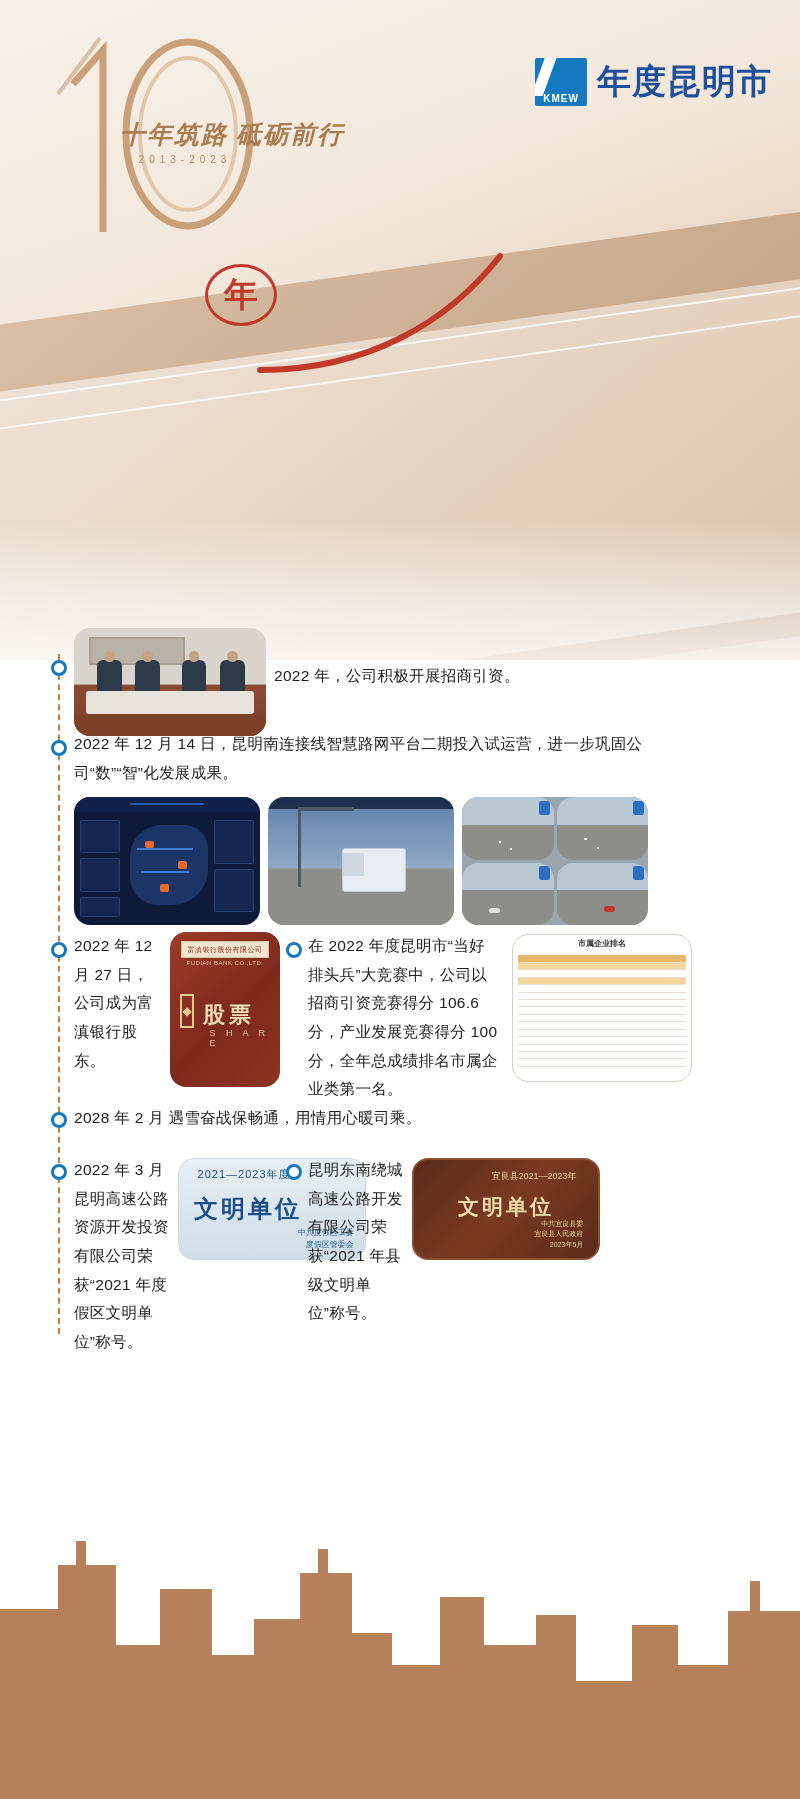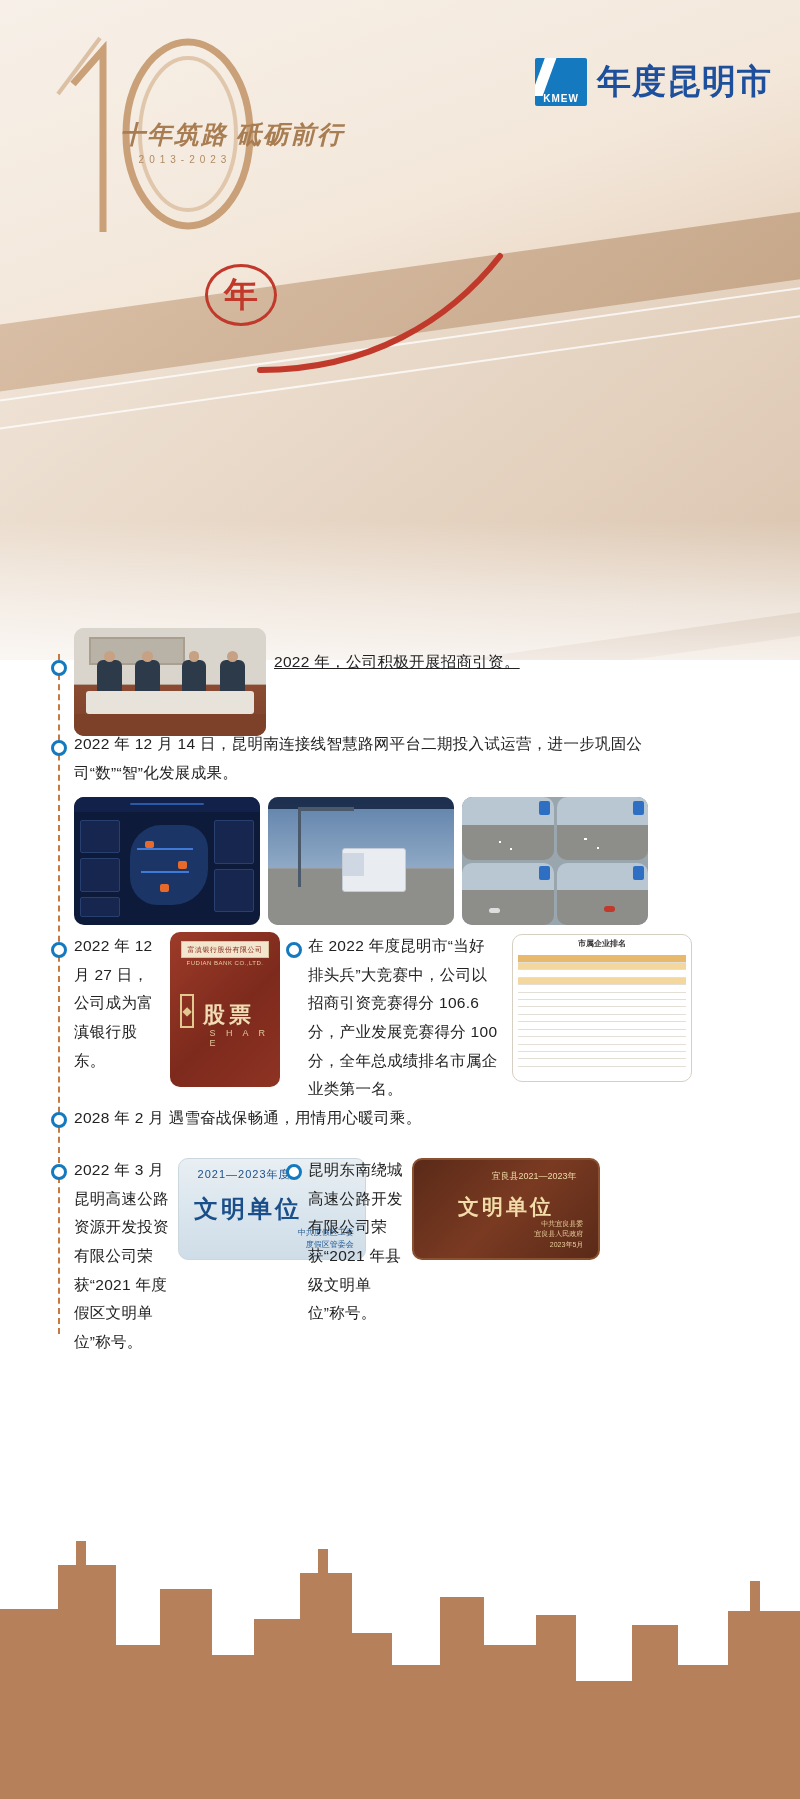--- a/index.html
+++ b/index.html
@@ -214,21 +214,21 @@
   .txt {
     font-family: "Liberation Sans", sans-serif;
     font-size: 15.5px;
     line-height: 1.85;
     color: #222222;
     letter-spacing: 0.3px;
   }
 
   .photo {
     position: relative;
-    border-radius: 10px;
+    border-radius: 16px;
     overflow: hidden;
     background: #ddd;
   }
 
   
   .ph-meeting {
     background: linear-gradient(to bottom, #d7d3cb 0%, #cfc9bf 52%, #8a4b32 53%, #7d4029 100%);
   }
   .ph-meeting .wall { position:absolute; left:0; top:0; width:100%; height:52%; background:#d9d5cd; }
   .ph-meeting .board { position:absolute; left:8%; top:8%; width:50%; height:26%; background:#b9b2a6; border:2px solid #a89f91;}
@@ -357,21 +357,21 @@
         <div class="wall"></div>
         <div class="board"></div>
         <div class="p" style="left:12%"></div>
         <div class="p" style="left:32%"></div>
         <div class="p" style="left:56%"></div>
         <div class="p" style="left:76%"></div>
         <div class="table"></div>
         <div class="floor"></div>
       </div>
     </div>
-    <div class="entry txt" style="left:274px; top:36px; width:420px;text-decoration:underline;">2022 年，公司积极开展招商引资。</div>
+    <div class="entry txt" style="left:274px; top:50px; width:420px;">2022 年，公司积极开展招商引资。</div>
 
     <div class="node" style="top:128px;"></div>
     <div class="entry txt" style="left:74px; top:118px; width:620px;">2022 年 12 月 14 日，昆明南连接线智慧路网平台二期投入试运营，进一步巩固公司“数”“智”化发展成果。</div>
 
     <div class="entry" style="left:74px; top:185px;">
       <div style="display:flex; gap:8px;">
         <div class="photo ph-map" style="width:186px; height:128px;">
           <div class="hdr"></div>
           <div class="panel" style="left:3%; top:18%; width:22%; height:26%;"></div>
           <div class="panel" style="left:3%; top:48%; width:22%; height:26%;"></div>

